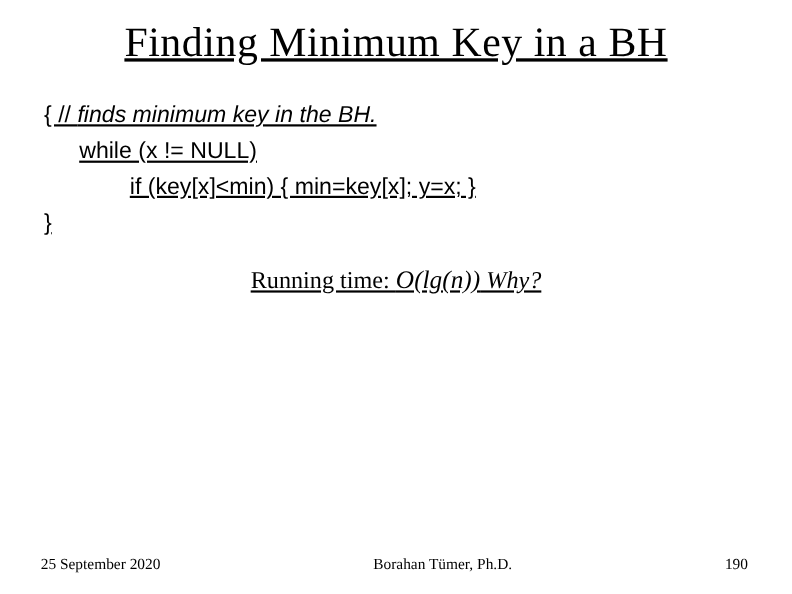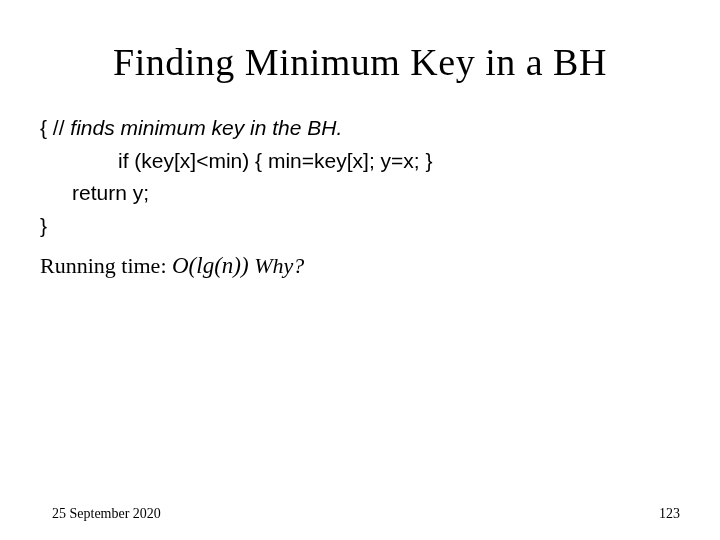--- a/index.html
+++ b/index.html
@@ -6,69 +6,72 @@
   body {
     width: 720px;
     height: 540px;
     background: #fff;
     font-family: "Times New Roman", Times, serif;
     color: #000;
     position: relative;
     overflow: hidden;
   }
   .slide {
-    padding: 40px 40px 0 40px;
+    padding: 17px 40px 0 40px;
+    text-decoration: underline;
   }
   .title {
     font-size: 38px;
     font-weight: normal;
     text-align: center;
     margin-bottom: 28px;
     letter-spacing: 0.5px;
   }
   .body {
     font-family: Verdana, Geneva, sans-serif;
     font-size: 21px;
     line-height: 1.55;
   }
   .line { white-space: pre; }
   .comment { font-style: italic; margin-top: 24px; }
   .ind1 { padding-left: 32px; }
   .ind2 { padding-left: 78px; }
   .running {
     font-family: "Times New Roman", Times, serif;
     font-size: 22px;
-    margin-top: 6px;
+    margin-top: 18px;
+    text-align: center;
   }
   .running .olgn { font-style: italic; font-size: 23px; }
   .running .why { font-style: italic; }
   .footer {
     position: absolute;
     bottom: 18px;
-    left: 52px;
+    left: 37px;
     right: 40px;
     display: flex;
     justify-content: space-between;
     font-family: "Times New Roman", Times, serif;
     font-size: 14px;
     color: #000;
   }
 </style>
 </head>
 <body>
 
 <div class="slide">
   <h1 class="title">Finding Minimum Key in a BH</h1>
 
   <div class="body">
     <div class="line"><span>{ // </span><span class="comment">finds minimum key in the BH.</span></div>
+    <div class="line ind1">while (x != NULL)</div>
     <div class="line ind2">if (key[x]&lt;min) { min=key[x]; y=x; }</div>
-    <div class="line ind1">return y;</div>
     <div class="line">}</div>
 
     <div class="running"><span>Running time: </span><span class="olgn">O(lg(n))</span><span class="why"> Why?</span></div>
   </div>
 </div>
 
 <div class="footer">
   <span>25 September 2020</span>
-  <span>123</span>
+  <span>Borahan Tümer, Ph.D.</span>
+  <span>190</span>
 </div>
 
 </body></html>

